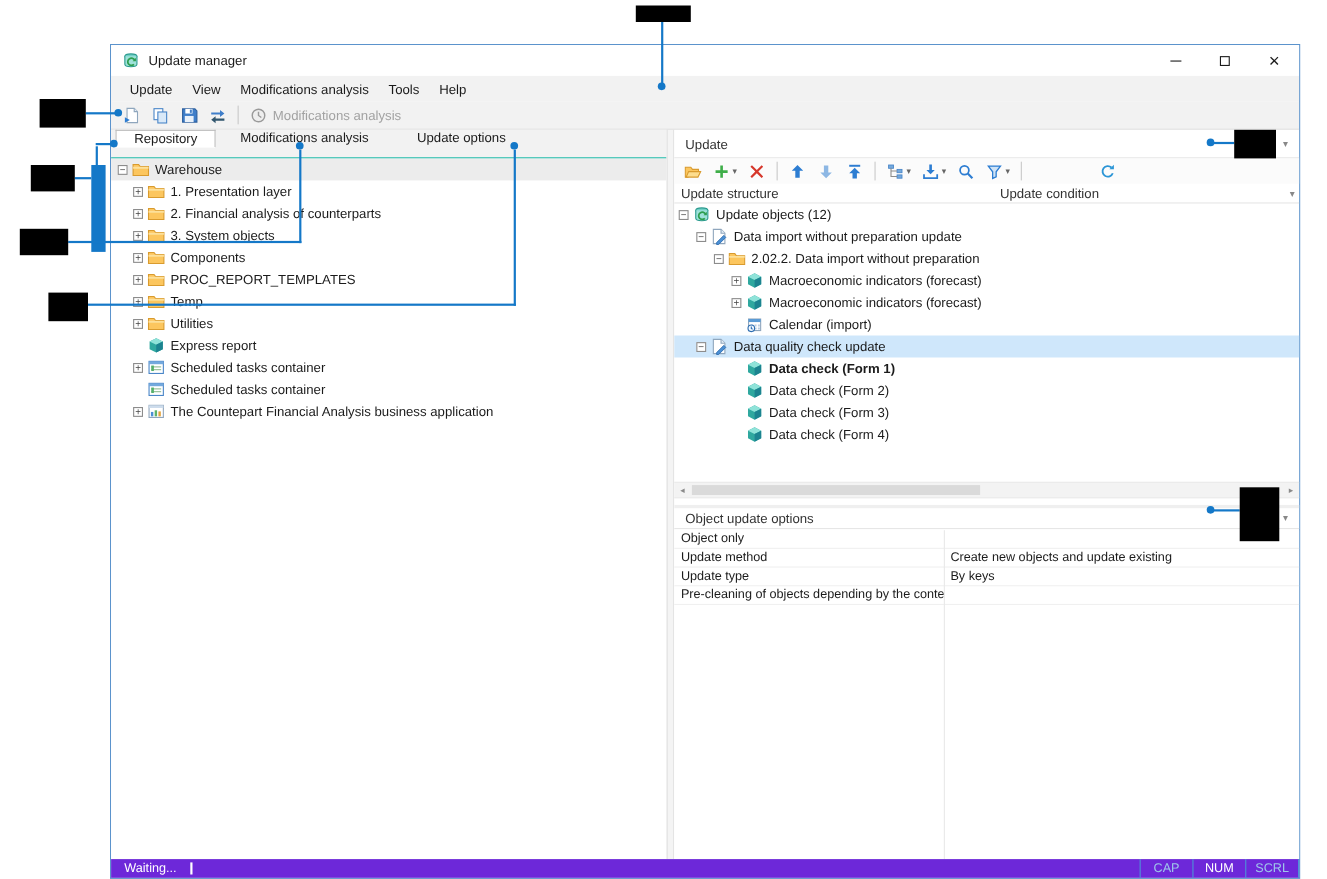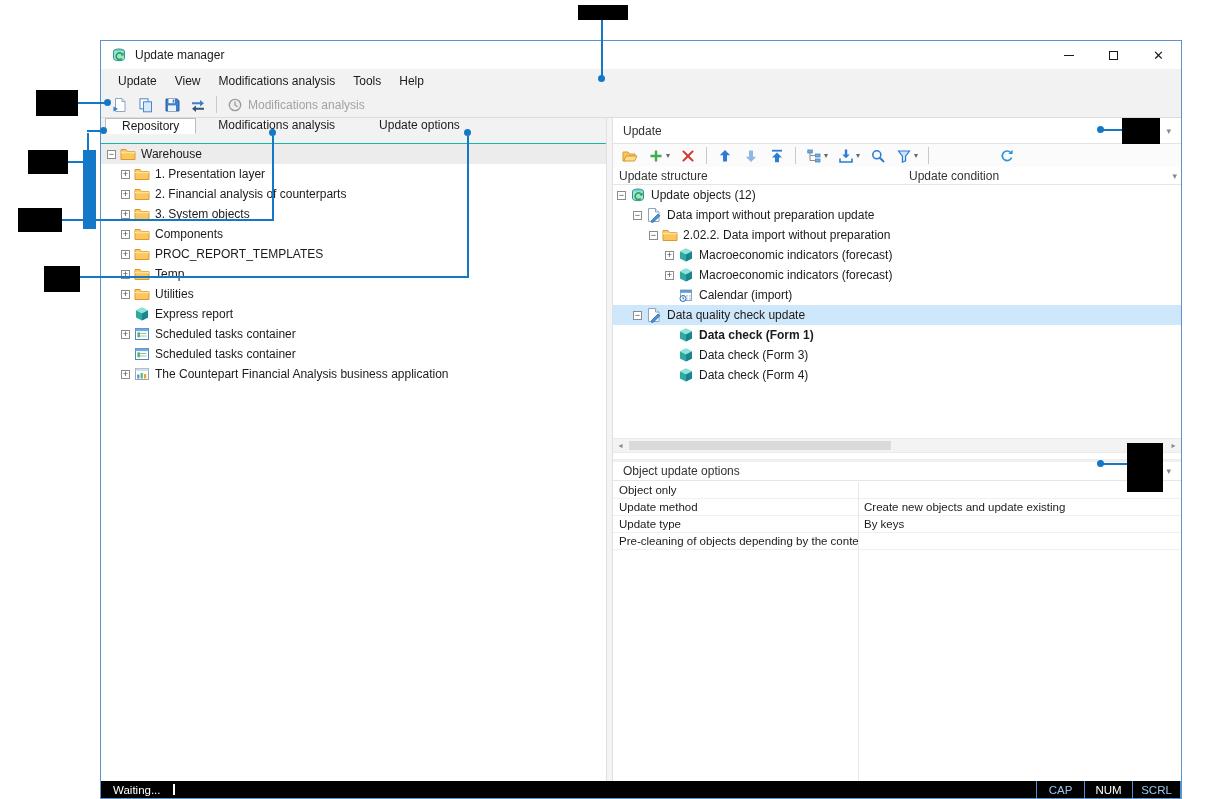--- a/index.html
+++ b/index.html
@@ -65,21 +65,21 @@
   .sthumb{position:absolute;left:16px;top:2px;width:262px;height:9px;background:#dadada}
 
   #options-header{position:absolute;top:341px;left:0;width:100%;height:22px;border-top:3px solid #efefef;border-bottom:1px solid #e6e6e6;display:flex;align-items:center;padding:0 10px;color:#333;background:#fff}
   #options-grid{position:absolute;top:364px;left:0;width:100%;bottom:0;background:#fff}
   .grid-vline{position:absolute;left:245px;top:0;bottom:0;width:1px;background:#e8e8e8}
   .prow{display:flex;height:17px;line-height:16px;border-bottom:1px solid #f0f0f0;font-size:11.5px}
   .pname{width:245px;padding-left:6px;overflow:hidden;white-space:nowrap}
   .pval{flex:1;padding-left:6px;overflow:hidden;white-space:nowrap}
 
   
-  #statusbar{position:absolute;left:0;bottom:0;width:100%;height:17px;background:#000000;color:#fff;display:flex;align-items:center;font-size:11.5px}
+  #statusbar{position:absolute;left:0;bottom:0;width:100%;height:17px;background:#6d28d9;color:#fff;display:flex;align-items:center;font-size:11.5px}
   #status-text{padding-left:12px}
   .status-tick{width:2px;height:11px;background:#fff;margin-left:12px}
   #locks{margin-left:auto;display:flex;height:100%;border-right:1px solid #4d92d8}
   .lock{width:48px;display:flex;align-items:center;justify-content:center;color:#9ec6ea;border-left:1px solid #4d92d8}
   .lock.active{color:#fff}
 
   
   .callout{position:absolute;background:#000;z-index:60}
   .aline{position:absolute;background:#1478c8;z-index:59}
   .adot{position:absolute;width:7px;height:7px;border-radius:50%;background:#1478c8;z-index:61}
@@ -538,20 +538,31 @@
           </div>
           <div class="tree-row" style="padding-left: 52px;">
             <span class="expander none"></span>
             <span class="ticon">
               <svg viewBox="0 0 16 16">
                 <path d="M8 1.5 14 4.5v7L8 14.5 2 11.5v-7z" fill="#2fa89f"></path>
                 <path d="M8 1.5 14 4.5 8 7.5 2 4.5z" fill="#8fe3d9"></path>
                 <path d="M8 7.5v7l6-3v-7z" fill="#1c8390"></path>
               </svg>
             </span>
+            <span class="tlabel">Data check (Form 2)</span>
+          </div>
+          <div class="tree-row" style="padding-left: 52px;">
+            <span class="expander none"></span>
+            <span class="ticon">
+              <svg viewBox="0 0 16 16">
+                <path d="M8 1.5 14 4.5v7L8 14.5 2 11.5v-7z" fill="#2fa89f"></path>
+                <path d="M8 1.5 14 4.5 8 7.5 2 4.5z" fill="#8fe3d9"></path>
+                <path d="M8 7.5v7l6-3v-7z" fill="#1c8390"></path>
+              </svg>
+            </span>
             <span class="tlabel">Data check (Form 3)</span>
           </div>
           <div class="tree-row" style="padding-left: 52px;">
             <span class="expander none"></span>
             <span class="ticon">
               <svg viewBox="0 0 16 16">
                 <path d="M8 1.5 14 4.5v7L8 14.5 2 11.5v-7z" fill="#2fa89f"></path>
                 <path d="M8 1.5 14 4.5 8 7.5 2 4.5z" fill="#8fe3d9"></path>
                 <path d="M8 7.5v7l6-3v-7z" fill="#1c8390"></path>
               </svg>

